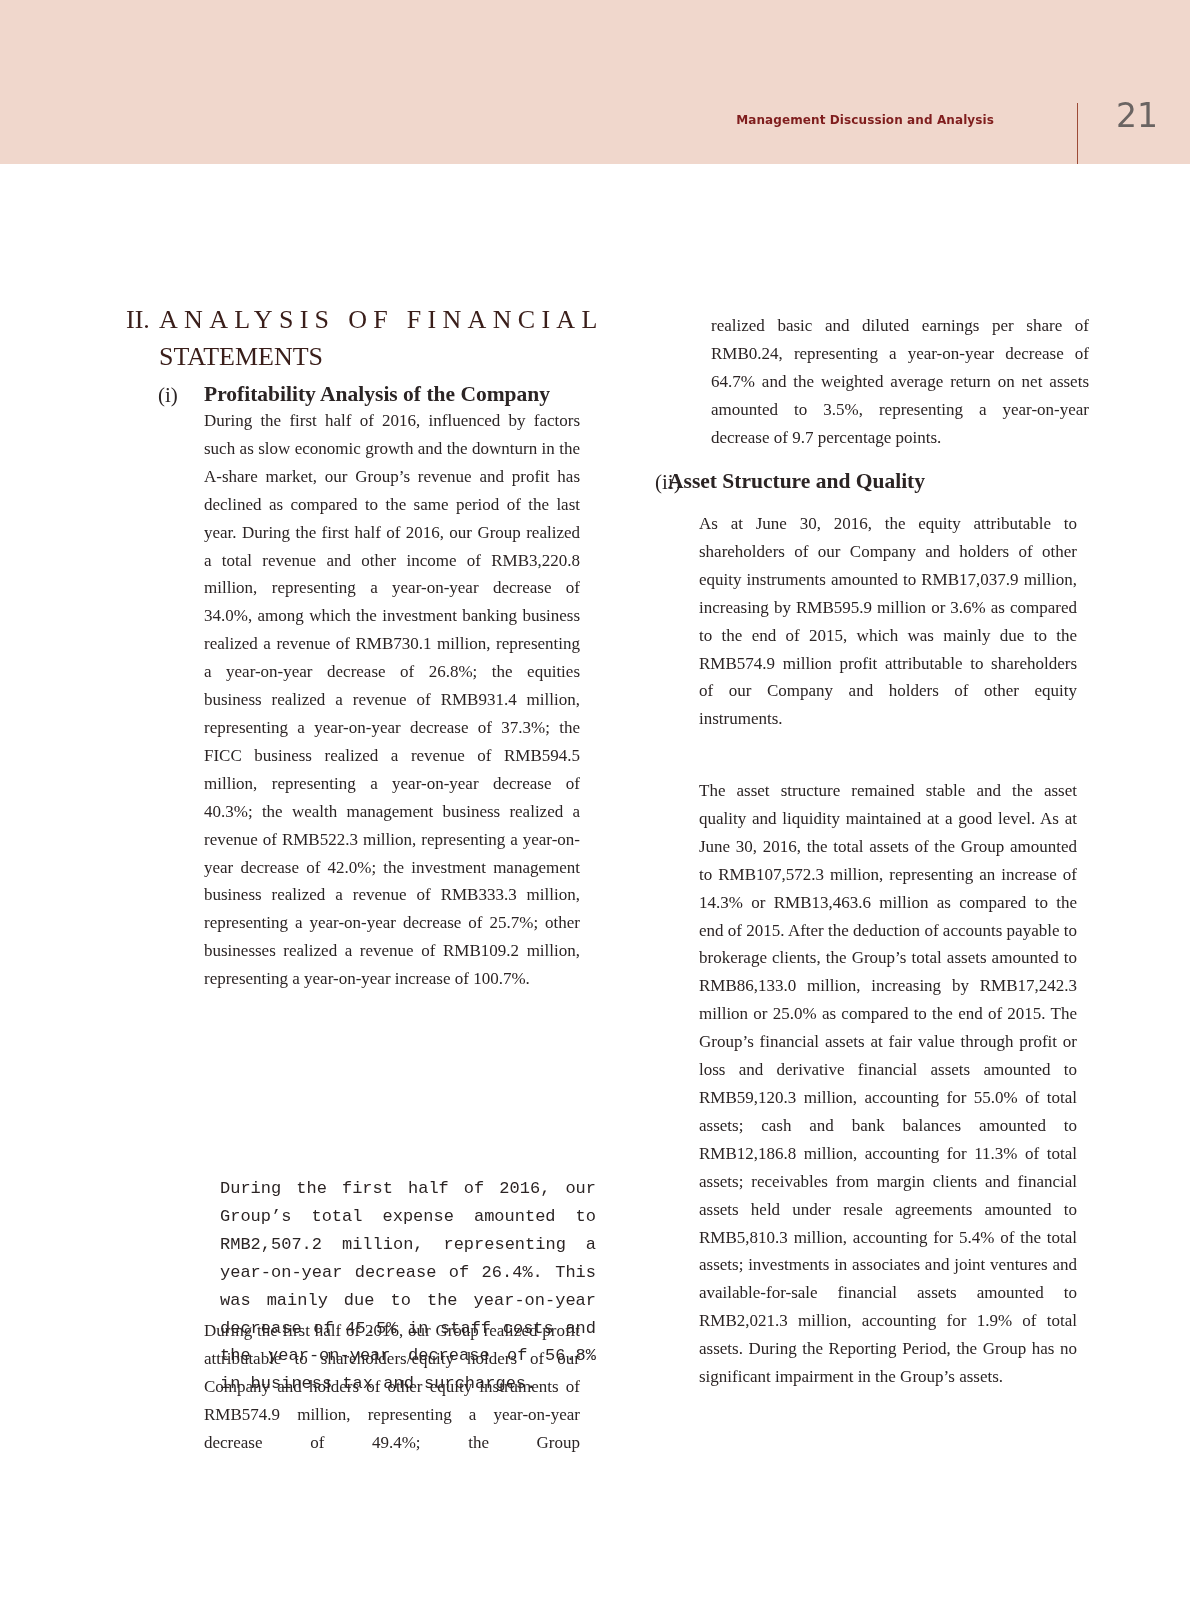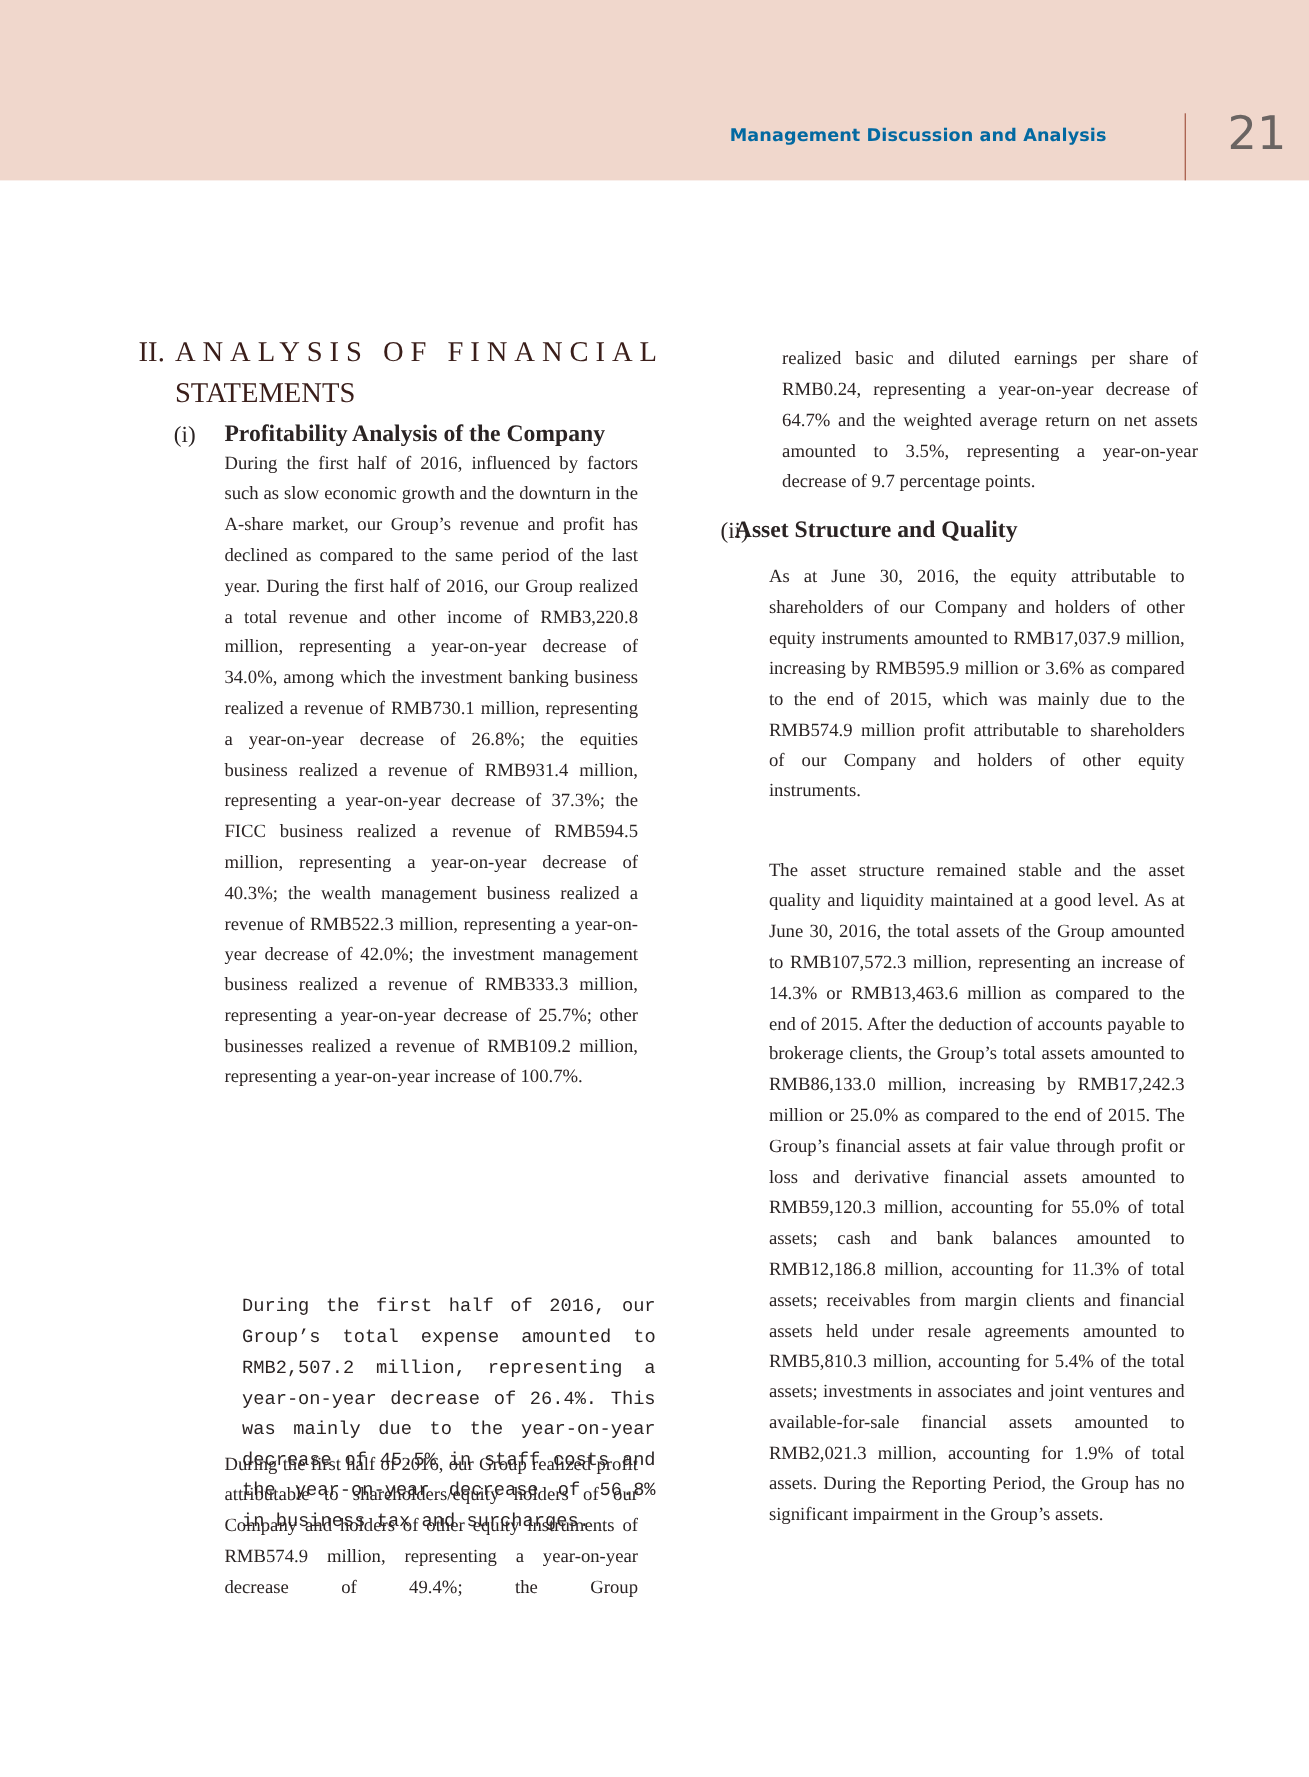--- a/index.html
+++ b/index.html
@@ -4,30 +4,30 @@
 <style>
   html, body { margin: 0; padding: 0; }
   body {
     width: 1190px; height: 1615px; background: #ffffff; position: relative; overflow: hidden;
     font-family: "Liberation Serif", "DejaVu Serif", serif; color: #2b2424;
   }
   .header-band {
     position: absolute; left: 0; top: 0; width: 1190px; height: 164px; background: #f0d7cc;
   }
   .running-title {
-    position: absolute; right: 184px; top: 113px;
-    font-family: "DejaVu Sans", "Liberation Sans", sans-serif; font-size: 16px; font-weight: bold;
-    color: #0369a1; letter-spacing: 0.1px;
+    position: absolute; right: 196px; top: 113px;
+    font-family: "DejaVu Sans", "Liberation Sans", sans-serif; font-size: 12px; font-weight: bold;
+    color: #7f1d1d; letter-spacing: 0.1px;
   }
   .header-divider {
     position: absolute; left: 1077px; top: 103px; width: 1px; height: 61px; background: #9c4a36;
   }
   .page-number {
     position: absolute; left: 1116px; top: 96px;
-    font-family: "DejaVu Sans", "Liberation Sans", sans-serif; font-size: 42px; color: #6a6462;
+    font-family: "DejaVu Sans", "Liberation Sans", sans-serif; font-size: 33px; color: #6a6462;
   }
   .section-title {
     position: absolute; left: 110px; top: 305px; width: 480px;
     font-size: 26px; line-height: 29px; color: #3a1e1a;
   }
   .section-title .num { position: absolute; left: 0; top: 0; margin-left: 16px; }
   .section-title .line1 { position: absolute; left: 49px; top: 0; letter-spacing: 6.3px; white-space: nowrap; }
   .section-title .line2 { position: absolute; left: 49px; top: 37px; white-space: nowrap; text-align: right; }
   .sub-num { position: absolute; font-size: 21px; }
   .sub-title { position: absolute; font-size: 21.5px; font-weight: bold; white-space: nowrap; }

